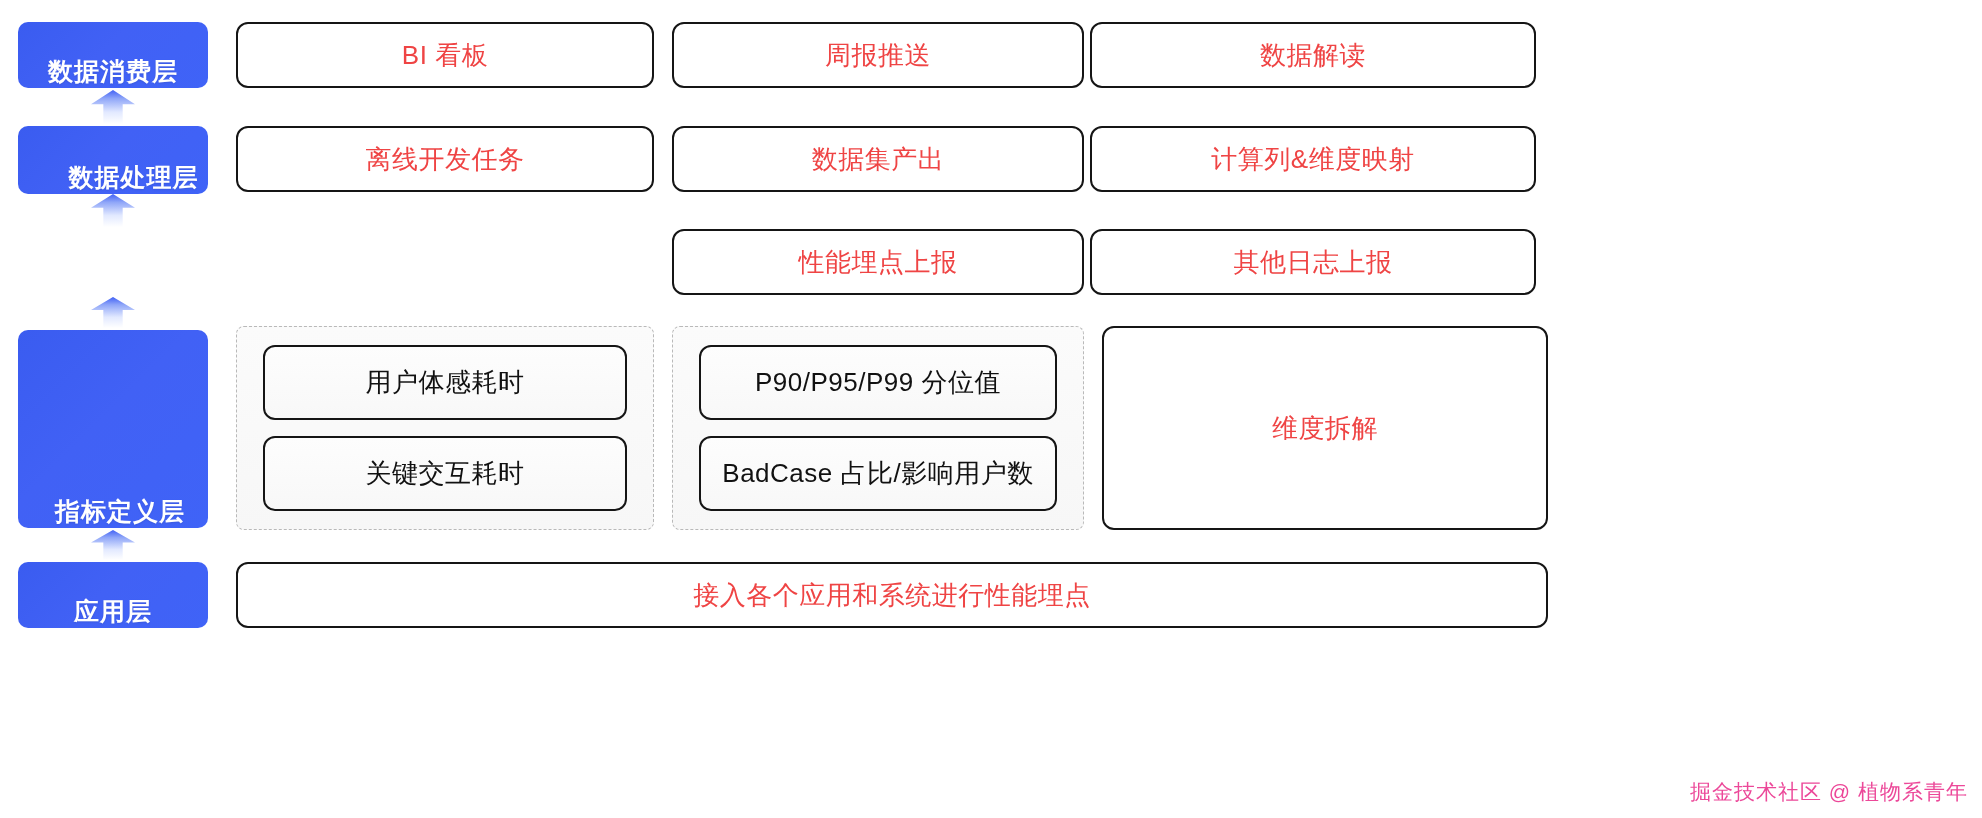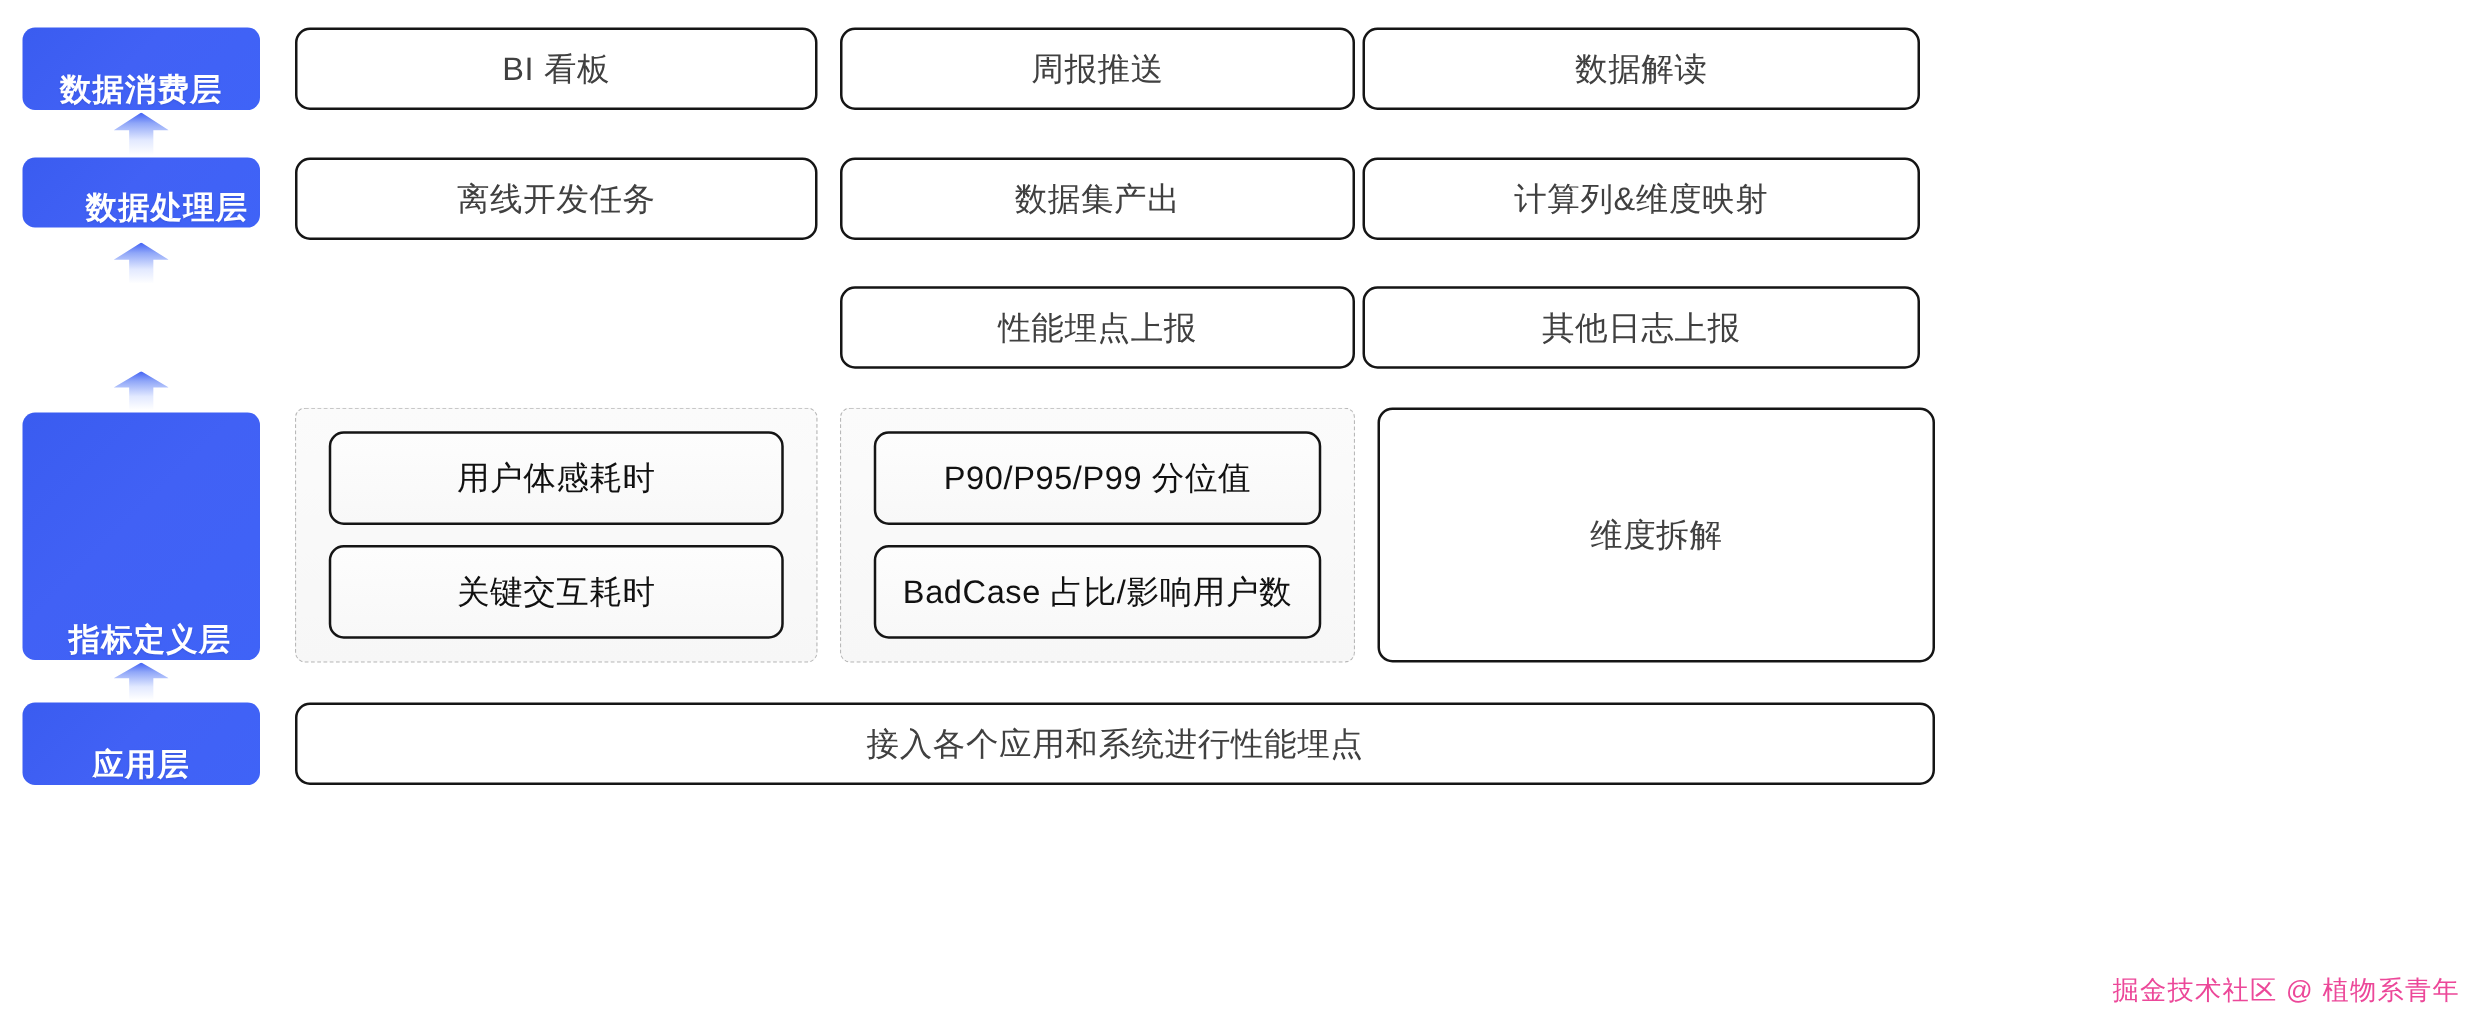--- a/index.html
+++ b/index.html
@@ -19,21 +19,21 @@
     border-radius: 10px;
     background: linear-gradient(135deg, #3a5cf0 0%, #4161f5 45%, #3f63f7 100%);
     display: flex; align-items: flex-end; justify-content: center;
     color: #ffffff;
     font-size: 25px;
     font-weight: bold;
     letter-spacing: 1px;
     text-shadow: 0 1px 2px rgba(0,0,0,0.10);
   }
   .layer-box.l1 { top: 22px;  height: 66px; }
-  .layer-box.l2 { top: 126px; height: 56px; padding-left: 41px; }
+  .layer-box.l2 { top: 126px; height: 68px; padding-left: 41px; }
   .layer-box.l3 { top: 229px; height: 66px; }
   .layer-box.l4 { top: 330px; height: 198px; padding-left: 14px; }
   .layer-box.l5 { top: 562px; height: 66px; }
 
   
   .arrow {
     position: absolute; left: 73px; width: 44px;
     background: linear-gradient(to top, #ffffff 0%, #e2e9ff 35%, #8fa6f8 75%, #4161f5 100%);
     clip-path: polygon(50% 0%, 100% 42%, 72% 42%, 72% 100%, 28% 100%, 28% 42%, 0% 42%);
   }
@@ -45,21 +45,21 @@
   
   .grid { position: absolute; left: 236px; top: 0; width: 1730px; height: 818px; }
 
   .cell {
     position: absolute;
     background: #ffffff;
     border: 2.6px solid #151515;
     border-radius: 12px;
     display: flex; align-items: center; justify-content: center;
     font-size: 26px;
-    color: #404040;
+    color: #ef4444;
     letter-spacing: 0.5px;
   }
 
   
   .c1 { left: 0px;    width: 418px; }
   .c2 { left: 436px;  width: 412px; }
   .c3 { left: 854px;  width: 446px; }
 
   
   .r1 { top: 22px;  height: 66px; }

